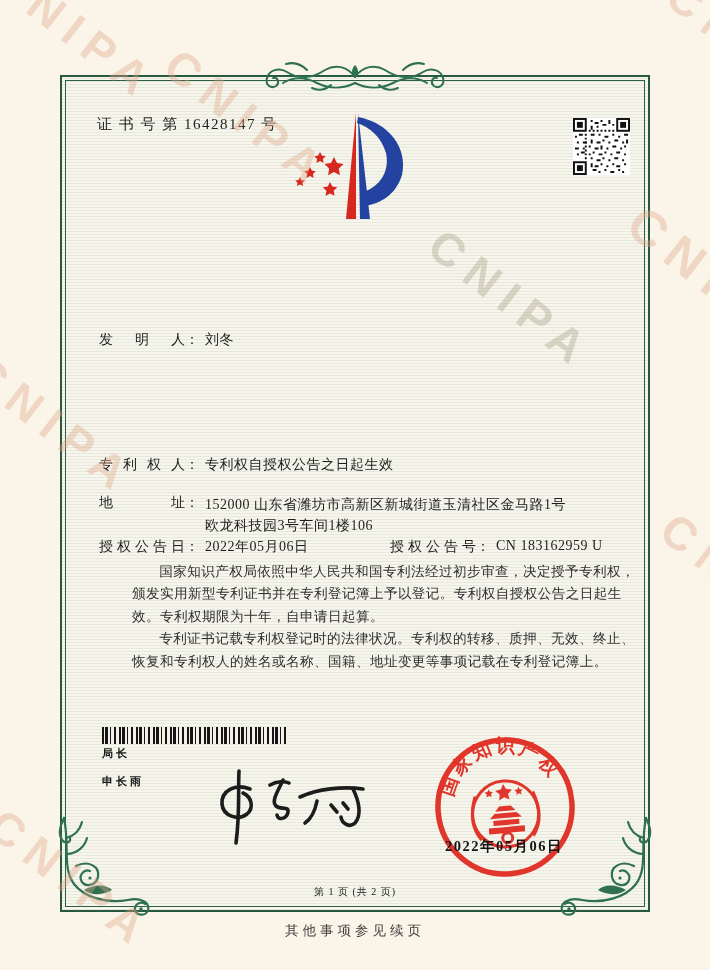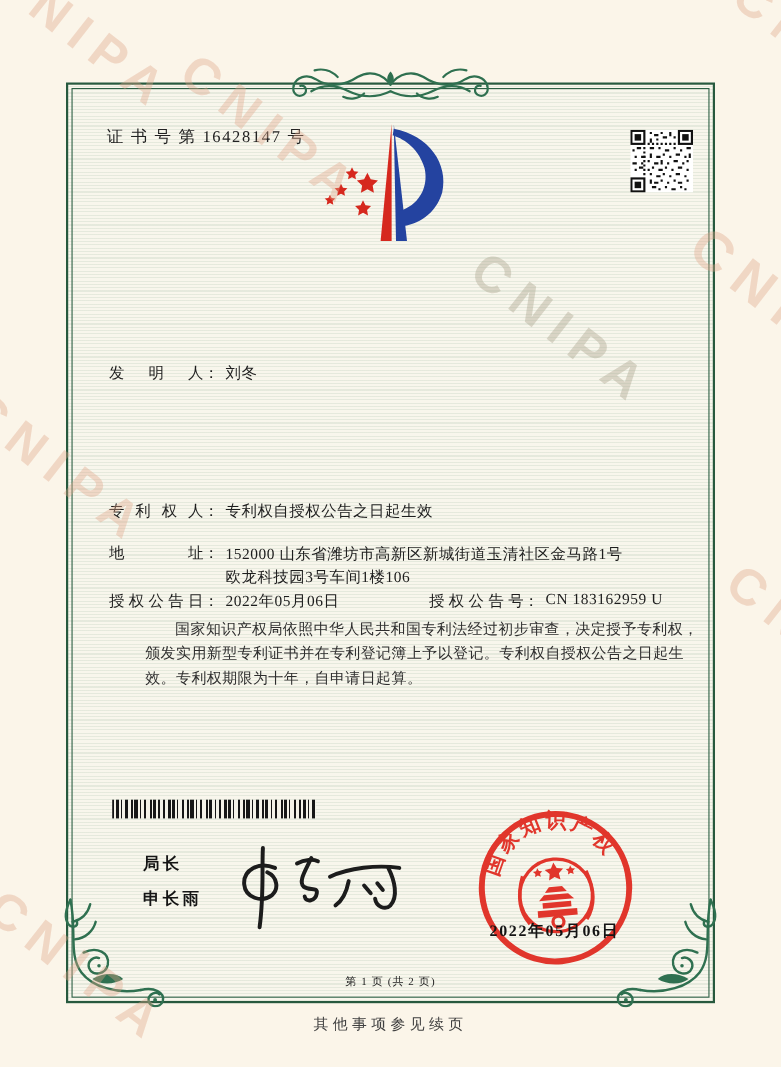--- a/index.html
+++ b/index.html
@@ -72,23 +72,23 @@
   
   .barcode{
     position:absolute; left:40px; top:650px; width:185px; height:17px;
     background:repeating-linear-gradient(90deg,
       #161616 0 2px, #f4f2e8 2px 3px,
       #161616 3px 6px, #f4f2e8 6px 8px,
       #161616 8px 9px, #f4f2e8 9px 12px,
       #161616 12px 14px, #f4f2e8 14px 17px);
   }
   .director{
-    position:absolute; left:40px; top:699px;
+    position:absolute; left:40px; top:669px;
     font-family:"Liberation Sans","DejaVu Sans",sans-serif;
-    font-size:15px; font-weight:600; letter-spacing:3px; color:#151515;margin-left:28px;
+    font-size:11px; font-weight:600; letter-spacing:3px; color:#151515;
   }
   .director div{margin-bottom:13px;}
   .signature{position:absolute; left:143px; top:682px;}
   .seal{position:absolute; left:368px; top:655px; z-index:2;}
   .seal-date{
     position:absolute; left:383px; top:760px; z-index:5;
     font-size:14.5px; font-weight:600; letter-spacing:1.5px; color:#141414;
   }
   .page-no{
     position:absolute; left:0; top:808px; width:100%; text-align:center;
@@ -210,20 +210,21 @@
       <span>
         <span class="flabel">授权公告日</span><span class="fcolon">：</span><span class="fvalue">2022年05月06日</span>
       </span>
       <span class="pair-right">
         <span class="flabel">授权公告号</span><span class="fcolon">：</span><span class="fvalue">CN 183162959 U</span>
       </span>
     </div>
 
     <div class="body-text">
       <p>国家知识产权局依照中华人民共和国专利法经过初步审查，决定授予专利权，颁发实用新型专利证书并在专利登记簿上予以登记。专利权自授权公告之日起生效。专利权期限为十年，自申请日起算。</p>
+      <p>专利证书记载专利权登记时的法律状况。专利权的转移、质押、无效、终止、恢复和专利权人的姓名或名称、国籍、地址变更等事项记载在专利登记簿上。</p>
     </div>
 
     <div class="barcode"></div>
 
     <div class="director">
       <div>局长</div>
       <div>申长雨</div>
     </div>
 
     <svg class="signature" width="200" height="100" viewBox="0 0 200 100">

